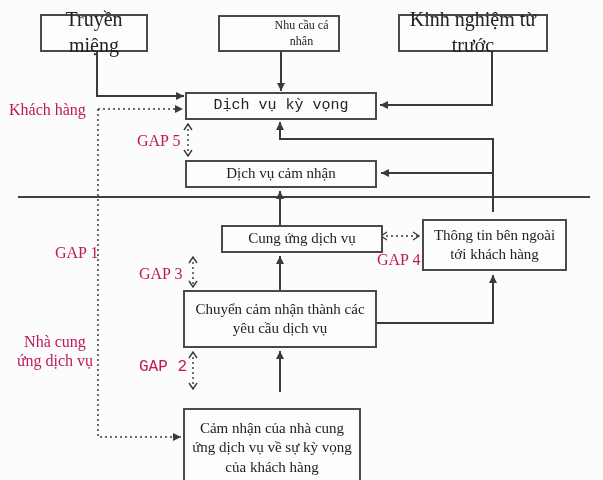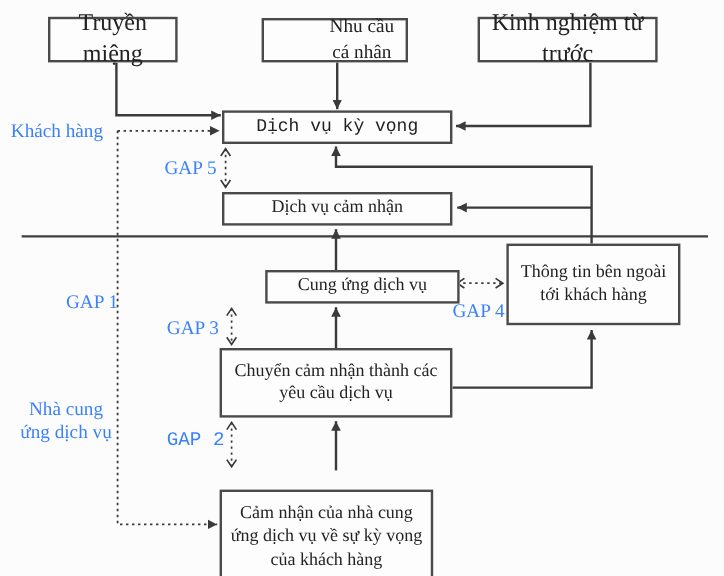--- a/index.html
+++ b/index.html
@@ -22,21 +22,21 @@
     text-align:center;
     font-size:15px;line-height:1.28;
     padding:1px 3px;
     z-index:2;
   }
   .lbl{
     position:absolute;
     font-size:16px;line-height:1.2;
     white-space:nowrap;
     z-index:3;
-    color:#3b82f6;
+    color:#be185d;
   }
   .lbl.wrap{white-space:normal;text-align:center;}
 </style>
 </head>
 <body>
 
 <div class="canvas">
 
   <svg class="wires" viewBox="0 0 603 480" xmlns="http://www.w3.org/2000/svg">
     <defs>
@@ -64,31 +64,31 @@
     <path d="M98,109 V437 H181" stroke="#3a3a3a" stroke-width="1.5" stroke-dasharray="2 3" fill="none" marker-end="url(#mf)"></path>
 
     <path d="M188,124 V156" stroke="#3a3a3a" stroke-width="1.4" stroke-dasharray="2 3" fill="none" marker-start="url(#mo)" marker-end="url(#mo)"></path>
     <path d="M193,257 V287" stroke="#3a3a3a" stroke-width="1.4" stroke-dasharray="2 3" fill="none" marker-start="url(#mo)" marker-end="url(#mo)"></path>
     <path d="M193,352 V389" stroke="#3a3a3a" stroke-width="1.4" stroke-dasharray="2 3" fill="none" marker-start="url(#mo)" marker-end="url(#mo)"></path>
     <path d="M381,236 H419" stroke="#3a3a3a" stroke-width="1.4" stroke-dasharray="2 3" fill="none" marker-start="url(#mo)" marker-end="url(#mo)"></path>
   </svg>
 
   <div class="node" style="left:40px;top:14px;width:108px;height:38px;font-size:20px;">Truyền miệng</div>
 
-  <div class="node" style="left:218px;top:15px;width:122px;height:37px;font-size:16px;padding-left:48px;">Nhu cầu cá nhân</div>
+  <div class="node" style="left:218px;top:15px;width:122px;height:37px;font-size:12px;padding-left:48px;">Nhu cầu cá nhân</div>
 
   <div class="node" style="left:398px;top:14px;width:150px;height:38px;font-size:20px;">Kinh nghiệm từ trước</div>
 
   <div class="node" style="left:185px;top:92px;width:192px;height:28px;font-family:Liberation Mono, monospace;">Dịch vụ kỳ vọng</div>
 
   <div class="node" style="left:185px;top:160px;width:192px;height:28px;">Dịch vụ cảm nhận</div>
 
   <div class="node" style="left:185px;top:225px;width:162px;height:28px;margin-left:36px;">Cung ứng dịch vụ</div>
 
-  <div class="node" style="left:422px;top:203px;width:145px;height:68px;">Thông tin bên ngoài tới khách hàng</div>
+  <div class="node" style="left:422px;top:219px;width:145px;height:52px;">Thông tin bên ngoài tới khách hàng</div>
 
   <div class="node" style="left:183px;top:290px;width:194px;height:58px;">Chuyển cảm nhận thành các yêu cầu dịch vụ</div>
 
   <div class="node" style="left:183px;top:408px;width:178px;height:80px;font-family:Liberation Serif, serif;">Cảm nhận của nhà cung ứng dịch vụ về sự kỳ vọng của khách hàng</div>
 
   <div class="lbl" style="left:9px;top:100px;">Khách hàng</div>
 
   <div class="lbl" style="left:137px;top:131px;">GAP 5</div>
 
   <div class="lbl" style="left:55px;top:243px;">GAP 1</div>

